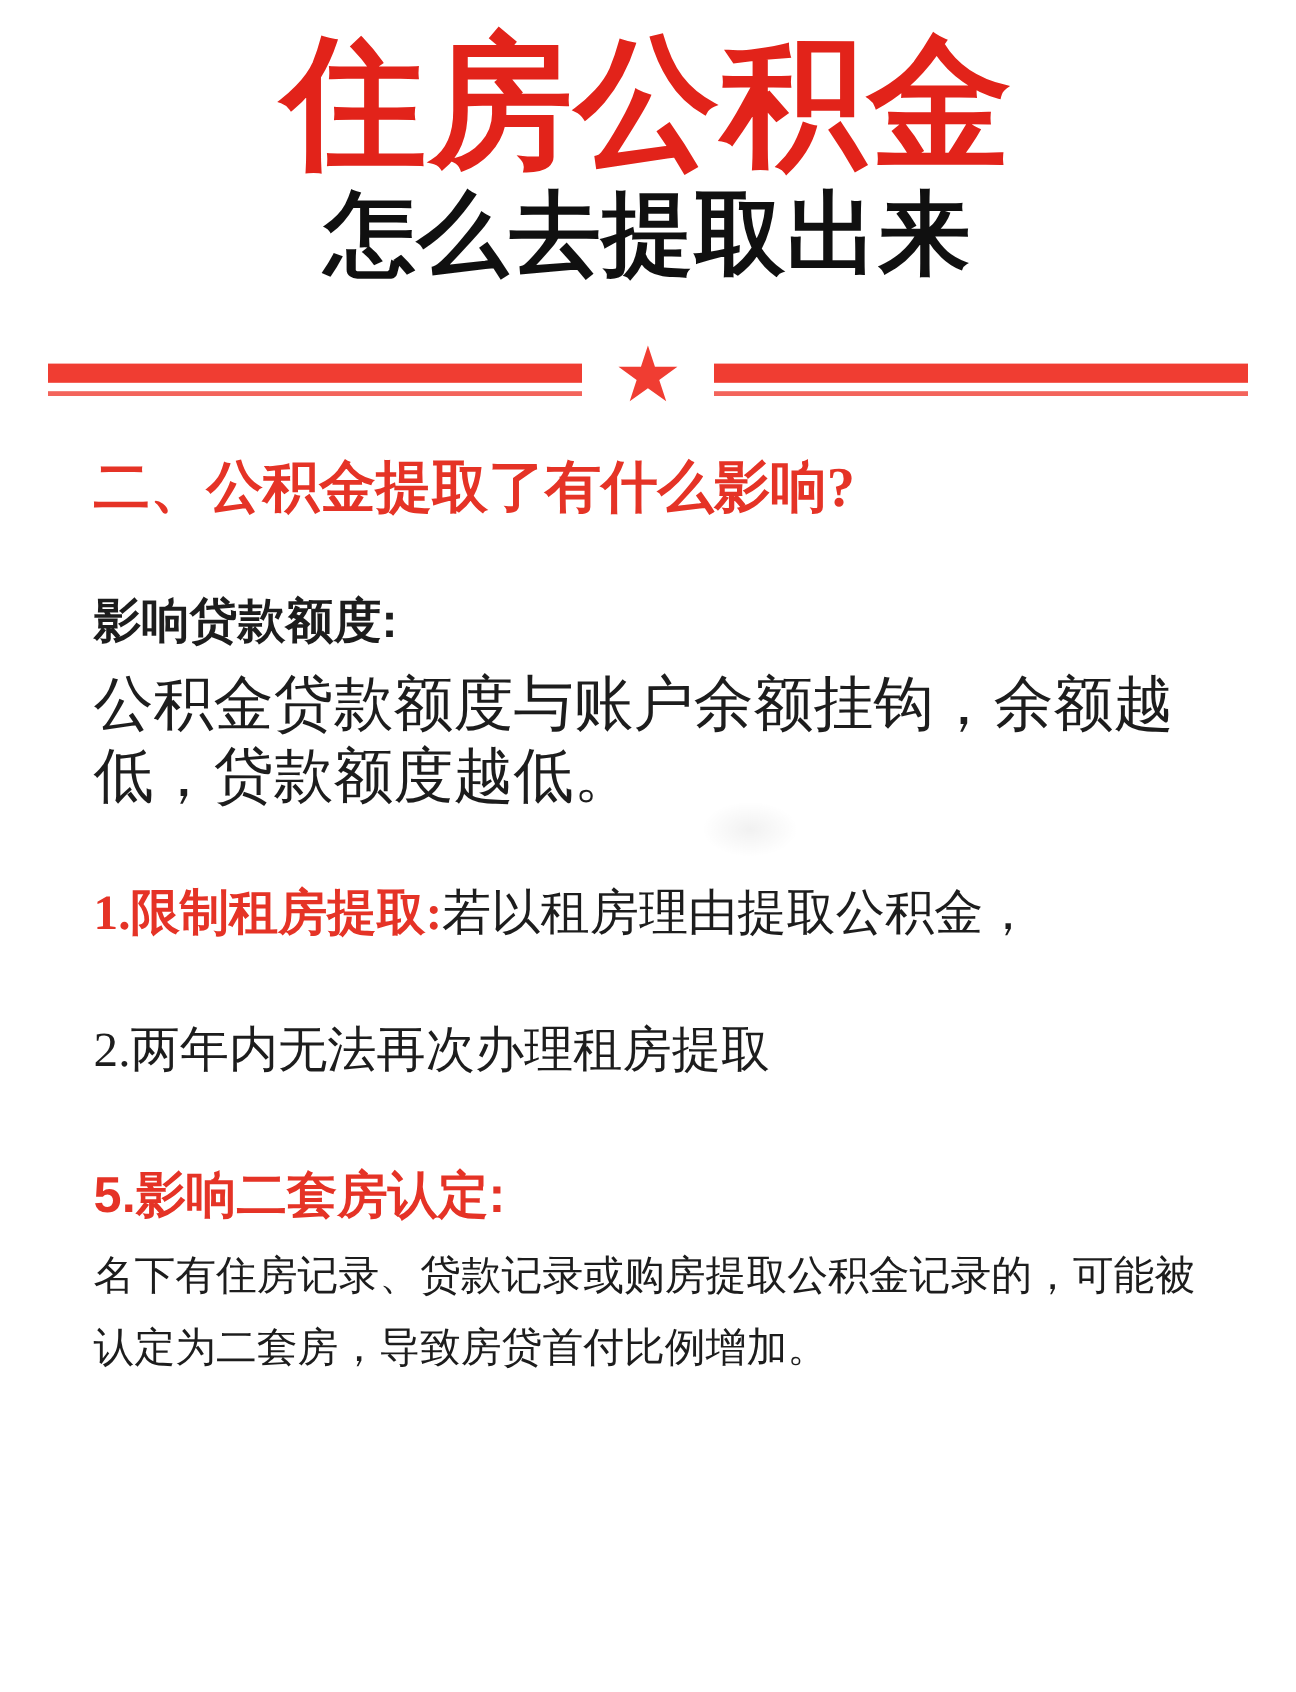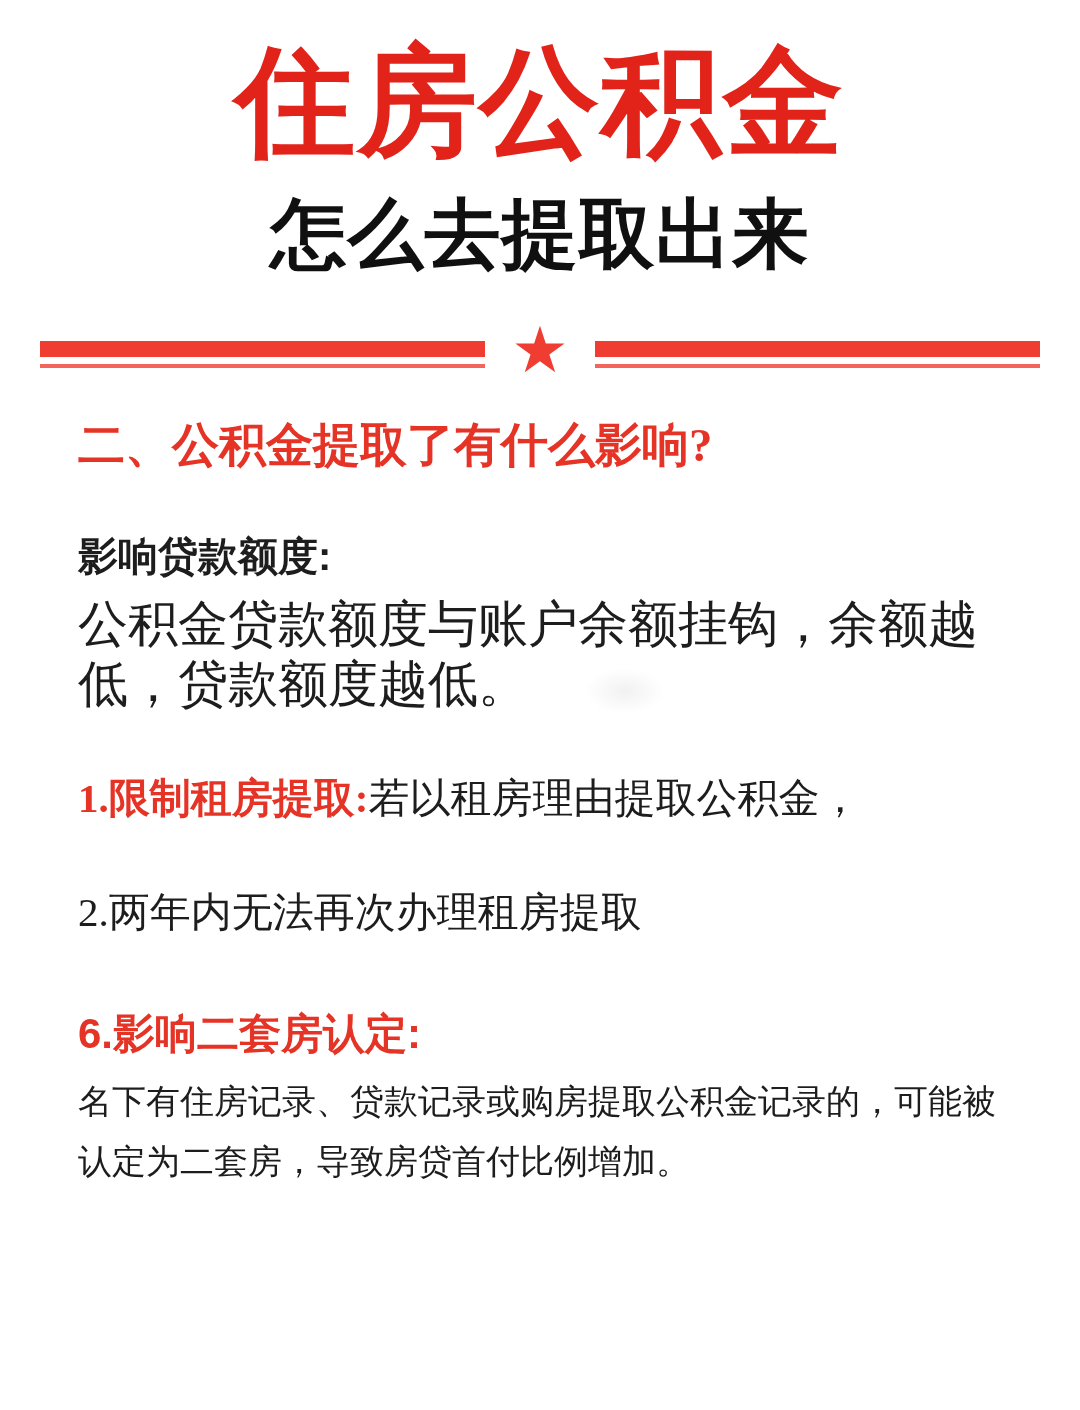--- a/index.html
+++ b/index.html
@@ -13,31 +13,30 @@
   .page {
     position: relative;
     width: 1080px;
     height: 1410px;
     margin: 0 auto;
     background: #ffffff;
     overflow: hidden;
     font-family: "Liberation Sans", "DejaVu Sans", sans-serif;
   }
   .poster-title {
-    padding-top: 36px;
+    padding-top: 20px;
     text-align: center;
     font-family: "Liberation Serif", "DejaVu Serif", serif;
     font-weight: 700;
     font-size: 120px;
     line-height: 1.12;
     color: var(--title-red);
     letter-spacing: 2px;
   }
   .poster-subtitle {
-    margin-top: 22px;
     text-align: center;
     font-family: "Liberation Serif", "DejaVu Serif", serif;
     font-weight: 700;
     font-size: 76px;
     line-height: 1.12;
     color: #101010;
     letter-spacing: 1px;
   }
   .divider {
     margin-top: 42px;
@@ -139,17 +138,17 @@
   <div class="block-label">影响贷款额度:</div>
 
   <div class="block-body">公积金贷款额度与账户余额挂钩，余额越低，贷款额度越低。</div>
 
   <div class="smudge"></div>
 
   <p class="item-line"><span class="red-label">1.限制租房提取:</span><span>若以租房理由提取公积金，</span></p>
 
   <p class="item-line second">2.两年内无法再次办理租房提取</p>
 
-  <div class="item3-label">6.影响二套房认定:</div>
+  <div class="item3-label">5.影响二套房认定:</div>
 
   <div class="item3-body">名下有住房记录、贷款记录或购房提取公积金记录的，可能被认定为二套房，导致房贷首付比例增加。</div>
 
 </div>
 
 </body></html>

